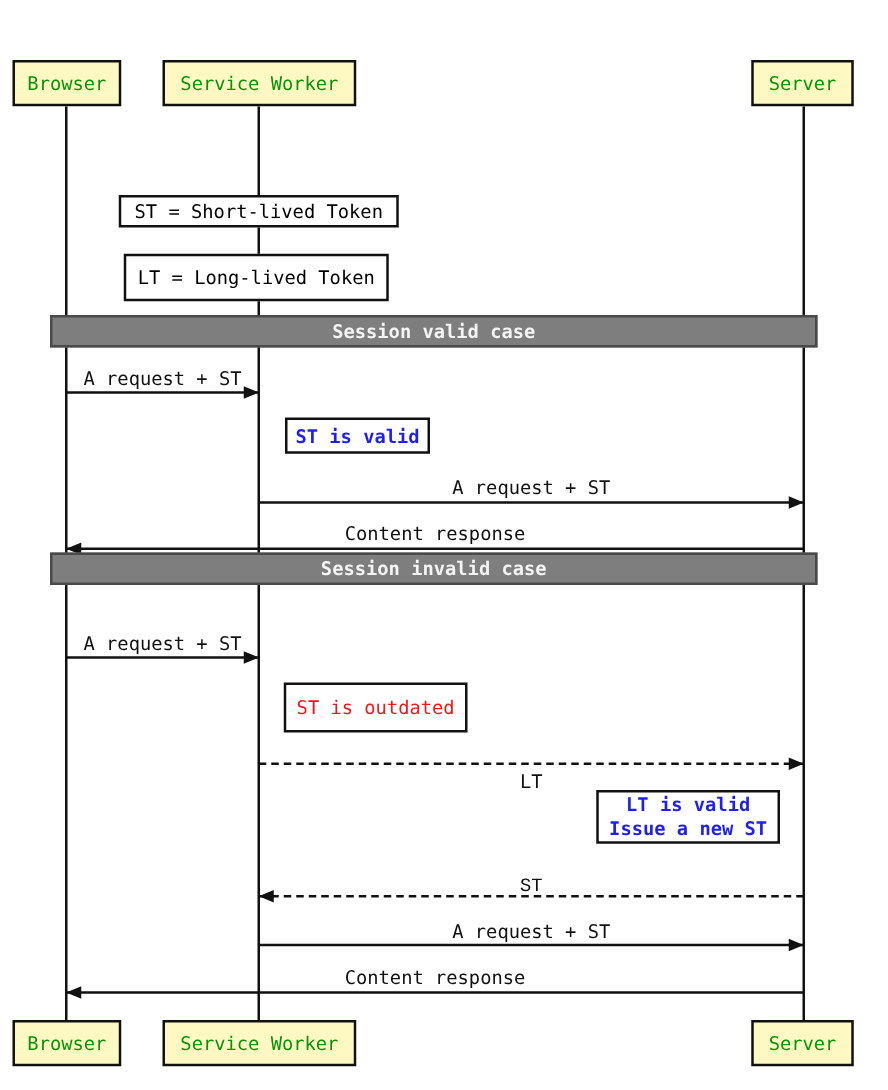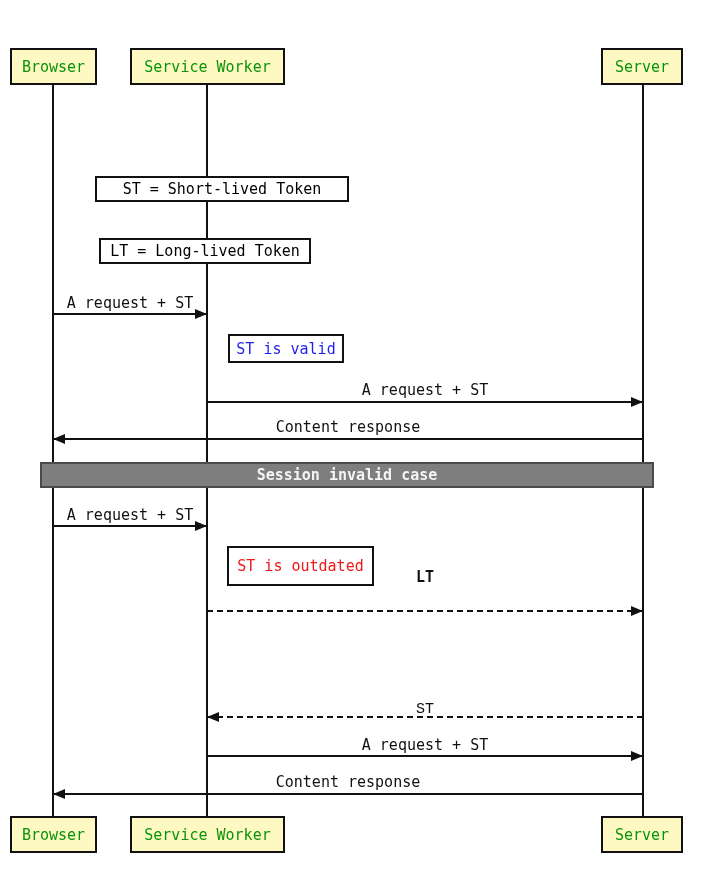--- a/index.html
+++ b/index.html
@@ -17,21 +17,21 @@
   .lifeline{position:absolute;top:85px;height:731px;width:2px;background:var(--ink);z-index:1;}
   .secbar{
     position:absolute;left:40px;width:614px;height:26px;box-sizing:border-box;background:var(--barfill);
     border:2px solid var(--barborder);color:#f4f4f4;font-weight:bold;font-size:15px;
     display:flex;align-items:center;justify-content:center;z-index:4;white-space:nowrap;
   }
   .note{
     position:absolute;box-sizing:border-box;border:2px solid var(--ink);background:#fff;
     display:flex;align-items:center;justify-content:center;font-size:15px;white-space:nowrap;z-index:4;
   }
-  .note.blue{color:var(--blue);}
+  .note.blue{color:var(--blue);font-weight:bold;}
   .note.red{color:var(--red);}
   .note.twoline{flex-direction:column;line-height:19px;}
   .mline{position:absolute;height:0;border-top:2px solid var(--ink);z-index:2;}
   .mline.dashed{border-top-style:dashed;}
   .mlabel{position:absolute;transform:translateX(-50%);font-size:15px;line-height:18px;color:var(--ink);white-space:nowrap;z-index:2;}
   .ah{position:absolute;width:0;height:0;border-top:5px solid transparent;border-bottom:5px solid transparent;z-index:2;}
   .ah.right{border-left:12px solid var(--ink);}
   .ah.left{border-right:12px solid var(--ink);}
 </style>
 </head>
@@ -41,50 +41,55 @@
 
 
   <div class="lifeline" style="left:52px;"></div>
   <div class="lifeline" style="left:206px;"></div>
   <div class="lifeline" style="left:642px;"></div>
 
   <div class="pbox" style="left:10px;top:48px;width:87px;">Browser</div>
   <div class="pbox" style="left:130px;top:48px;width:155px;">Service Worker</div>
   <div class="pbox" style="left:601px;top:48px;width:82px;">Server</div>
 
-  <div class="note" style="left:95px;top:156px;width:254px;height:26px;margin-top:20px;">ST = Short-lived Token</div>
-  <div class="note" style="left:99px;top:203px;width:212px;height:26px;margin-top:35px;">LT = Long-lived Token</div>
+  <div class="note" style="left:95px;top:156px;width:224px;height:26px;">ST = Short-lived Token</div>
+  <div class="note" style="left:99px;top:203px;width:212px;height:38px;">LT = Long-lived Token</div>
 
+  <div class="secbar" style="top:252px;">Session valid case</div>
 
   <div class="mlabel" style="left:130px;top:294px;">A request + ST</div>
   <div class="mline" style="left:53px;top:313px;width:154px;"></div>
   <div class="ah right" style="left:195px;top:309px;"></div>
 
   <div class="note blue" style="left:228px;top:334px;width:116px;height:29px;">ST is valid</div>
 
   <div class="mlabel" style="left:425px;top:381px;">A request + ST</div>
   <div class="mline" style="left:207px;top:401px;width:436px;"></div>
   <div class="ah right" style="left:631px;top:397px;"></div>
 
   <div class="mlabel" style="left:348px;top:418px;">Content response</div>
   <div class="mline" style="left:53px;top:438px;width:590px;"></div>
   <div class="ah left" style="left:53px;top:434px;"></div>
 
-  <div class="secbar" style="top:462px;">Session invalid case</div>
+  <div class="secbar" style="top:442px;">Session invalid case</div>
 
   <div class="mlabel" style="left:130px;top:506px;">A request + ST</div>
   <div class="mline" style="left:53px;top:525px;width:154px;"></div>
   <div class="ah right" style="left:195px;top:521px;"></div>
 
   <div class="note red" style="left:227px;top:546px;width:147px;height:40px;">ST is outdated</div>
 
-  <div class="mlabel" style="left:425px;top:568px;font-weight:bold;">LT</div>
+  <div class="mlabel" style="left:425px;top:616px;">LT</div>
   <div class="mline dashed" style="left:207px;top:610px;width:436px;"></div>
   <div class="ah right" style="left:631px;top:606px;"></div>
 
+  <div class="note blue twoline" style="left:477px;top:632px;width:147px;height:43px;">
+    <span>LT is valid</span>
+    <span>Issue a new ST</span>
+  </div>
 
   <div class="mlabel" style="left:425px;top:701px;font-family:Liberation Mono, monospace;">ST</div>
   <div class="mline dashed" style="left:207px;top:716px;width:436px;"></div>
   <div class="ah left" style="left:207px;top:712px;"></div>
 
   <div class="mlabel" style="left:425px;top:736px;">A request + ST</div>
   <div class="mline" style="left:207px;top:755px;width:436px;"></div>
   <div class="ah right" style="left:631px;top:751px;"></div>
 
   <div class="mlabel" style="left:348px;top:773px;">Content response</div>

